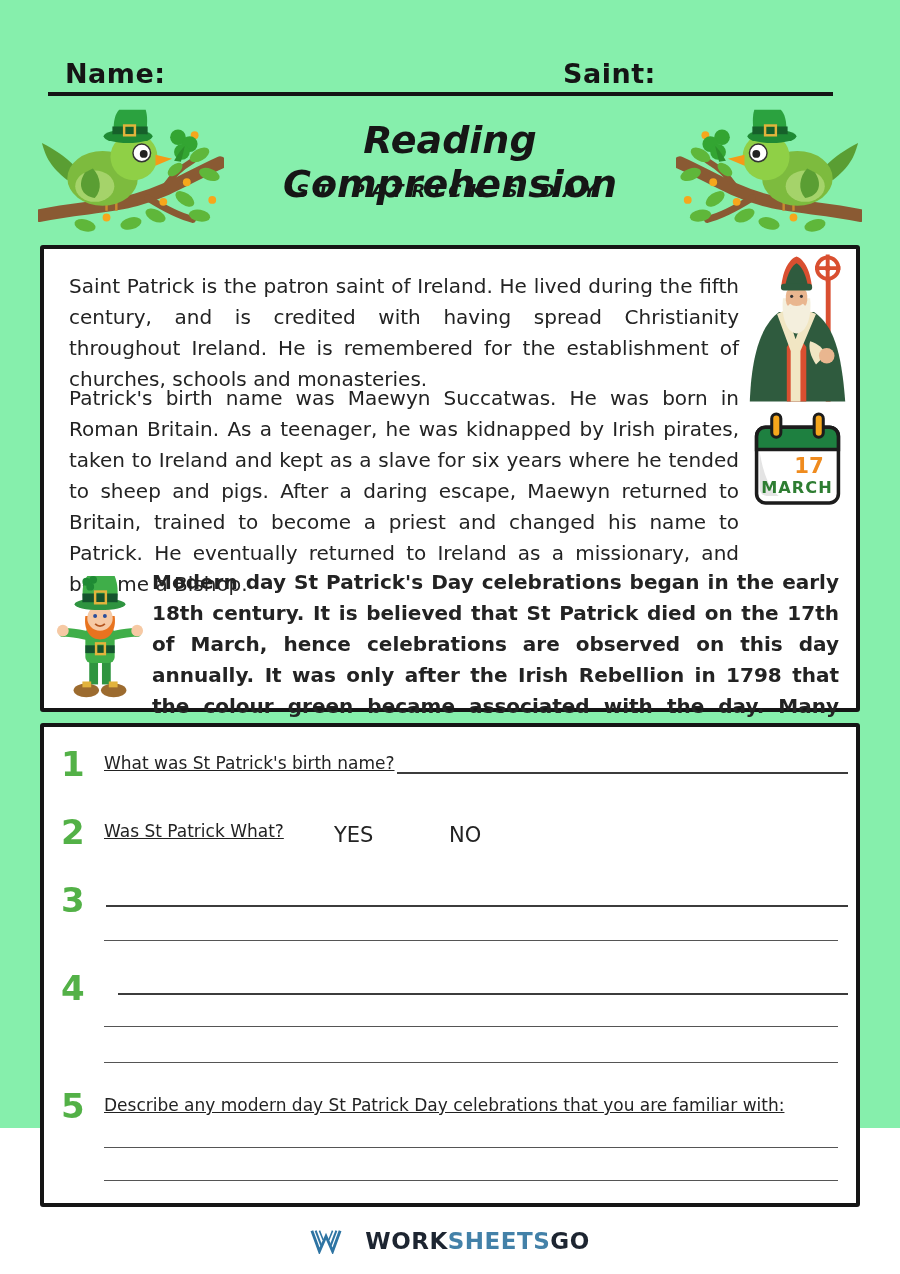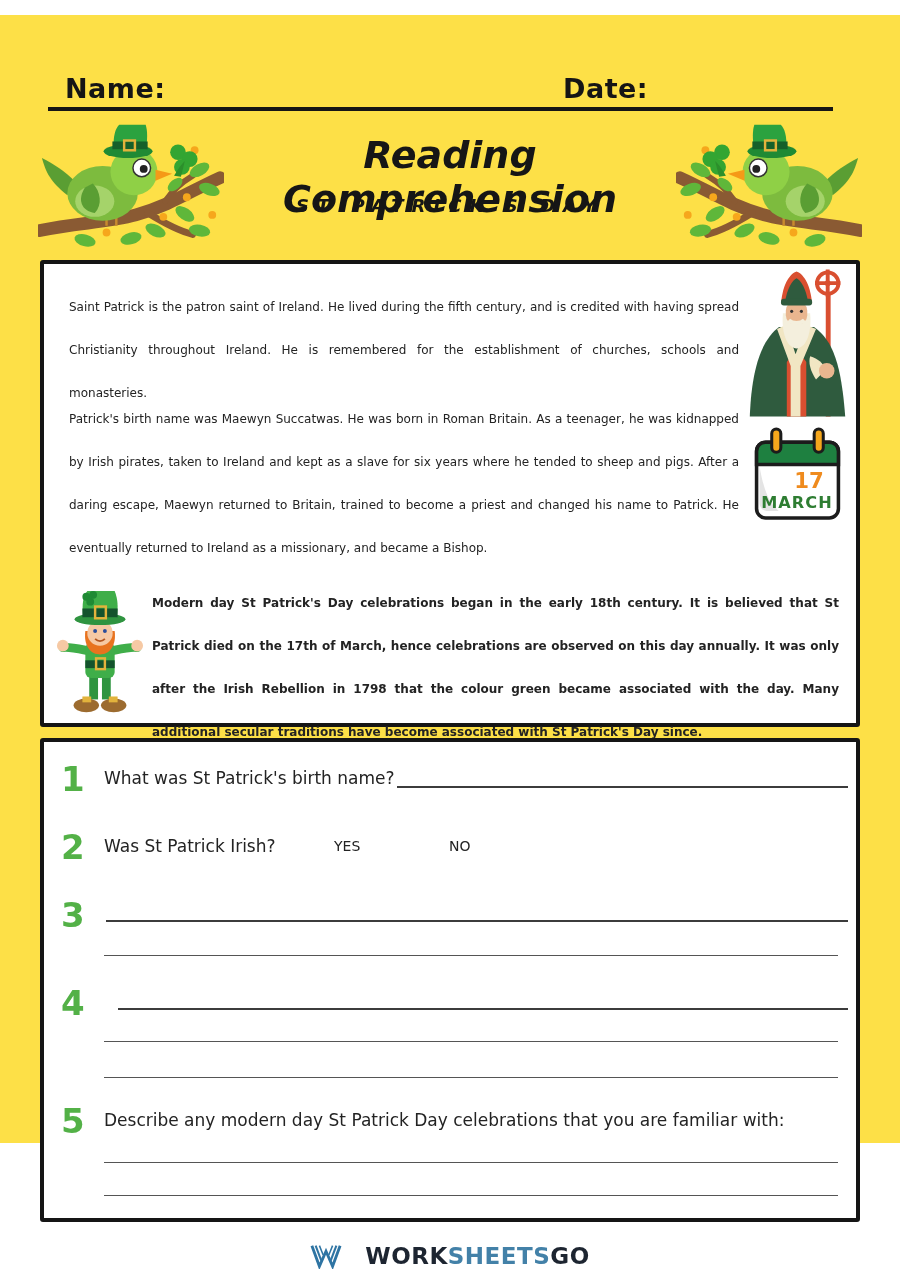--- a/index.html
+++ b/index.html
@@ -4,80 +4,80 @@
 <style>
   * { margin:0; padding:0; box-sizing:border-box; }
   html,body { background:#ffffff; }
   body {
     width:900px; height:1274px;
     font-family:"DejaVu Sans", sans-serif;
     color:#222;
     position:relative;
     overflow:hidden;
   }
-  .page { position:relative; width:900px; height:1128px; background:#fde047;margin-top:15px; }
+  .page { position:relative; width:900px; height:1128px; background:#86efac; }
 
   
   .hdr-label { position:absolute; font-size:27px; font-weight:600; color:#151515; letter-spacing:0.5px; }
   .name-label { left:65px; top:58px; }
   .date-label { left:563px; top:58px; }
   .header-line { position:absolute; left:48px; top:92px; width:785px; border-top:4px solid #151515; }
 
   
   .title-main { position:absolute; left:222px; top:118px; width:456px; text-align:center;
     font-size:38px; font-weight:bold; font-style:italic; color:#161616; letter-spacing:0px; }
   .title-sub { position:absolute; left:222px; top:180px; width:456px; text-align:center;
     font-size:18px; font-weight:bold; font-style:italic; color:#161616; letter-spacing:8px; }
   .bird { position:absolute; top:104px; width:186px; height:136px; }
   .bird-left { left:38px; }
   .bird-right { left:676px; transform:scaleX(-1); }
 
   
   .passage-box { position:absolute; left:40px; top:245px; width:820px; height:467px;
     border:4px solid #151515; border-radius:3px; background:#fff; }
-  .para { position:absolute; font-size:12px; line-height:43px; text-align:justify; color:#232323; }
+  .para { position:absolute; font-size:20px; line-height:31px; text-align:justify; color:#232323; }
   .para-1 { left:25px; top:22px; width:670px; }
   .para-2 { left:25px; top:134px; width:670px; }
   .para-3 { left:108px; top:318px; width:687px;font-weight:bold; }
   .patrick-img { position:absolute; right:2px; top:4px; width:112px; height:152px; }
   .calendar-img { position:absolute; right:10px; top:162px; width:97px; height:96px; }
   .leprechaun-img { position:absolute; left:10px; top:322px; width:92px; height:132px; }
 
   
   .questions-box { position:absolute; left:40px; top:723px; width:820px; height:484px;
     border:4px solid #151515; border-radius:3px; background:#fff; }
   .question { position:absolute; left:0; right:0; }
   .qnum { position:absolute; left:17px; top:-6px; width:40px; font-size:34px; font-weight:900;
     color:#53b147; line-height:1; }
-  .qrow { position:absolute; left:60px; right:8px; top:0; display:flex; align-items:center; }
+  .qrow { position:absolute; left:60px; right:8px; top:0; display:flex; align-items:flex-end;text-decoration:underline; }
   .qtext { font-size:17px; color:#232323; white-space:nowrap; padding-bottom:1px; }
   .fill-line { flex:1; border-bottom:2px solid #3c3c3c; height:18px; margin-left:2px; }
   .fill-gap { margin-left:14px; }
   .q1 { top:26px; } .q2 { top:94px; } .q3 { top:162px; } .q4 { top:250px; } .q5 { top:368px; }
-  .option { position:absolute; top:2px; font-size:14px; color:#232323;text-align:center; }
+  .option { position:absolute; top:2px; font-size:21px; color:#232323;text-align:center; }
   .opt-yes { left:290px; } .opt-no { left:405px; }
   .answer-line { position:absolute; left:60px; width:734px; border-top:1.8px solid #555; }
   .al-q3 { top:213px; } .al-q4a { top:299px; } .al-q4b { top:335px; }
   .al-q5a { top:420px; } .al-q5b { top:453px; }
 
   
   .footer { position:absolute; left:0; top:1228px; width:900px; display:flex;
     align-items:center; justify-content:center; gap:23px; }
   .logo-text { font-size:23px; font-weight:bold; letter-spacing:0.5px; }
   .logo-dark { color:#1d2531; } .logo-blue { color:#4381a8; }
 
   svg text { font-family:"DejaVu Sans", sans-serif; }
 </style>
 </head>
 <body>
 
 <div class="page">
 
   <div class="hdr-label name-label">Name:</div>
-  <div class="hdr-label date-label">Date:</div>
+  <div class="hdr-label date-label">Saint:</div>
   <div class="header-line"></div>
 
   <svg class="bird bird-left" viewBox="0 0 190 135">
     <path d="M2 112 C 40 104, 70 104, 100 96 C 135 86, 155 72, 186 58" fill="none" stroke="#8a5a33" stroke-width="13" stroke-linecap="round"></path>
     <path d="M112 94 C 128 104, 142 112, 158 116" fill="none" stroke="#8a5a33" stroke-width="7" stroke-linecap="round"></path>
     <path d="M130 82 C 138 70, 148 62, 158 56" fill="none" stroke="#8a5a33" stroke-width="6" stroke-linecap="round"></path>
     <g fill="#5fb73a">
       <ellipse cx="165" cy="50" rx="11" ry="6" transform="rotate(-30 165 50)"></ellipse>
       <ellipse cx="175" cy="70" rx="11" ry="6" transform="rotate(20 175 70)"></ellipse>
       <ellipse cx="150" cy="95" rx="11" ry="6" transform="rotate(35 150 95)"></ellipse>
@@ -234,21 +234,21 @@
       <div class="qnum">1</div>
       <div class="qrow">
         <span class="qtext">What was St Patrick's birth name?</span>
         <span class="fill-line"></span>
       </div>
     </div>
 
     <div class="question q2">
       <div class="qnum">2</div>
       <div class="qrow">
-        <span class="qtext">Was St Patrick Irish?</span>
+        <span class="qtext">Was St Patrick What?</span>
       </div>
       <span class="option opt-yes">YES</span>
       <span class="option opt-no">NO</span>
     </div>
 
     <div class="question q3">
       <div class="qnum">3</div>
       <div class="qrow">
         <span class="fill-line"></span>
       </div>

